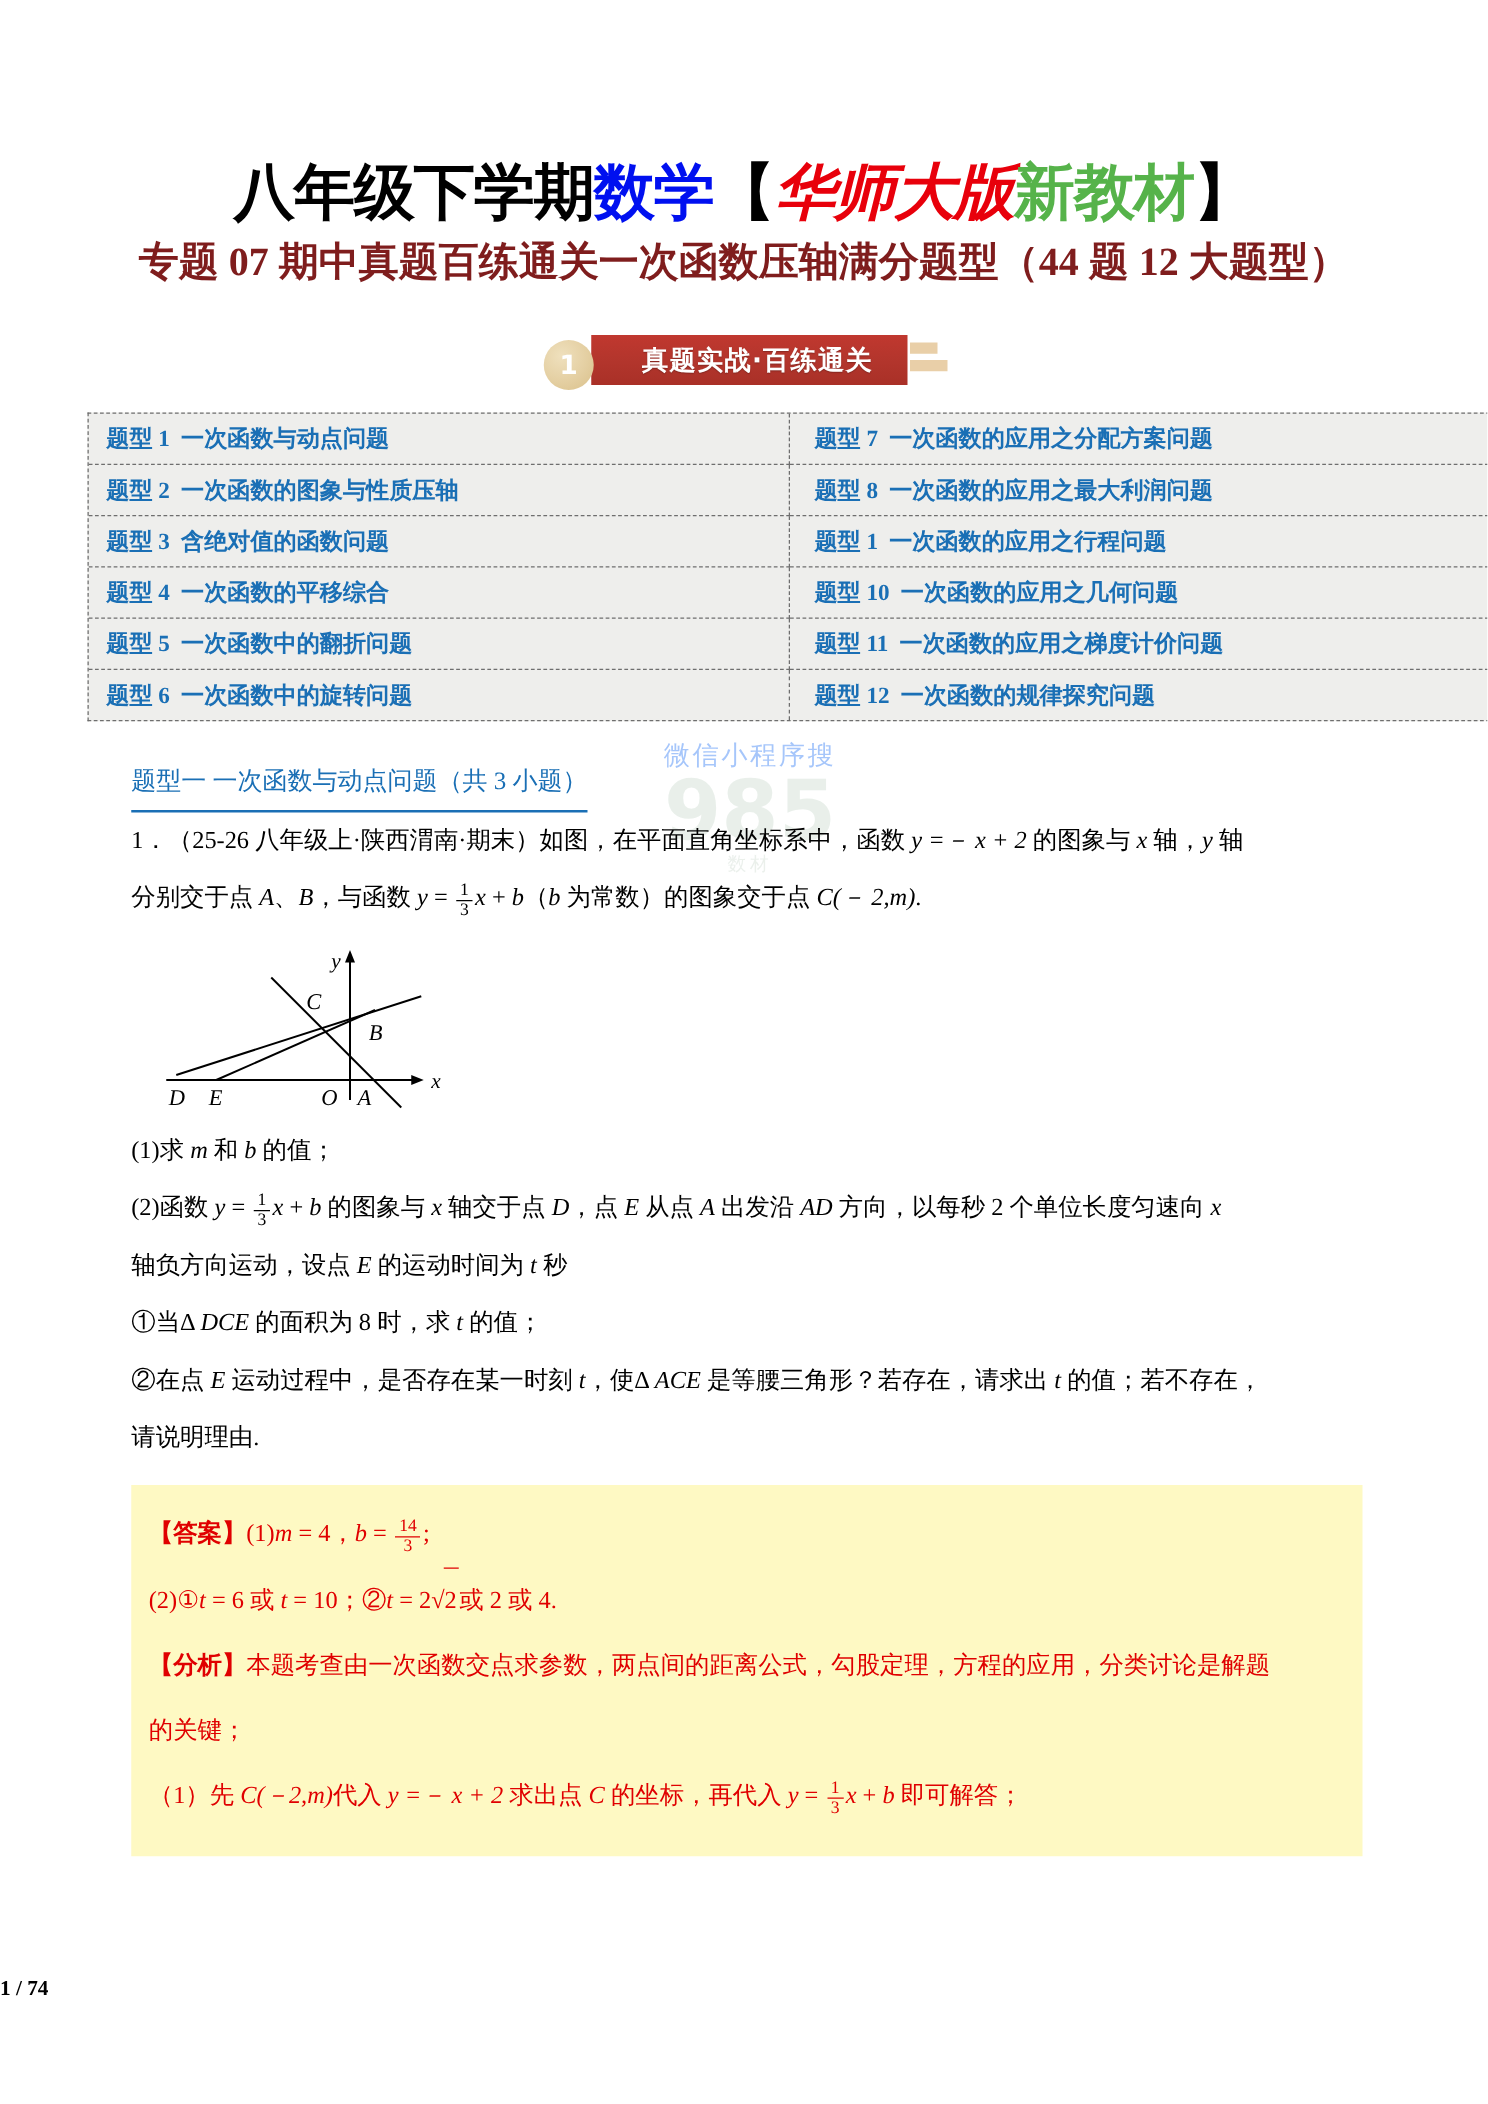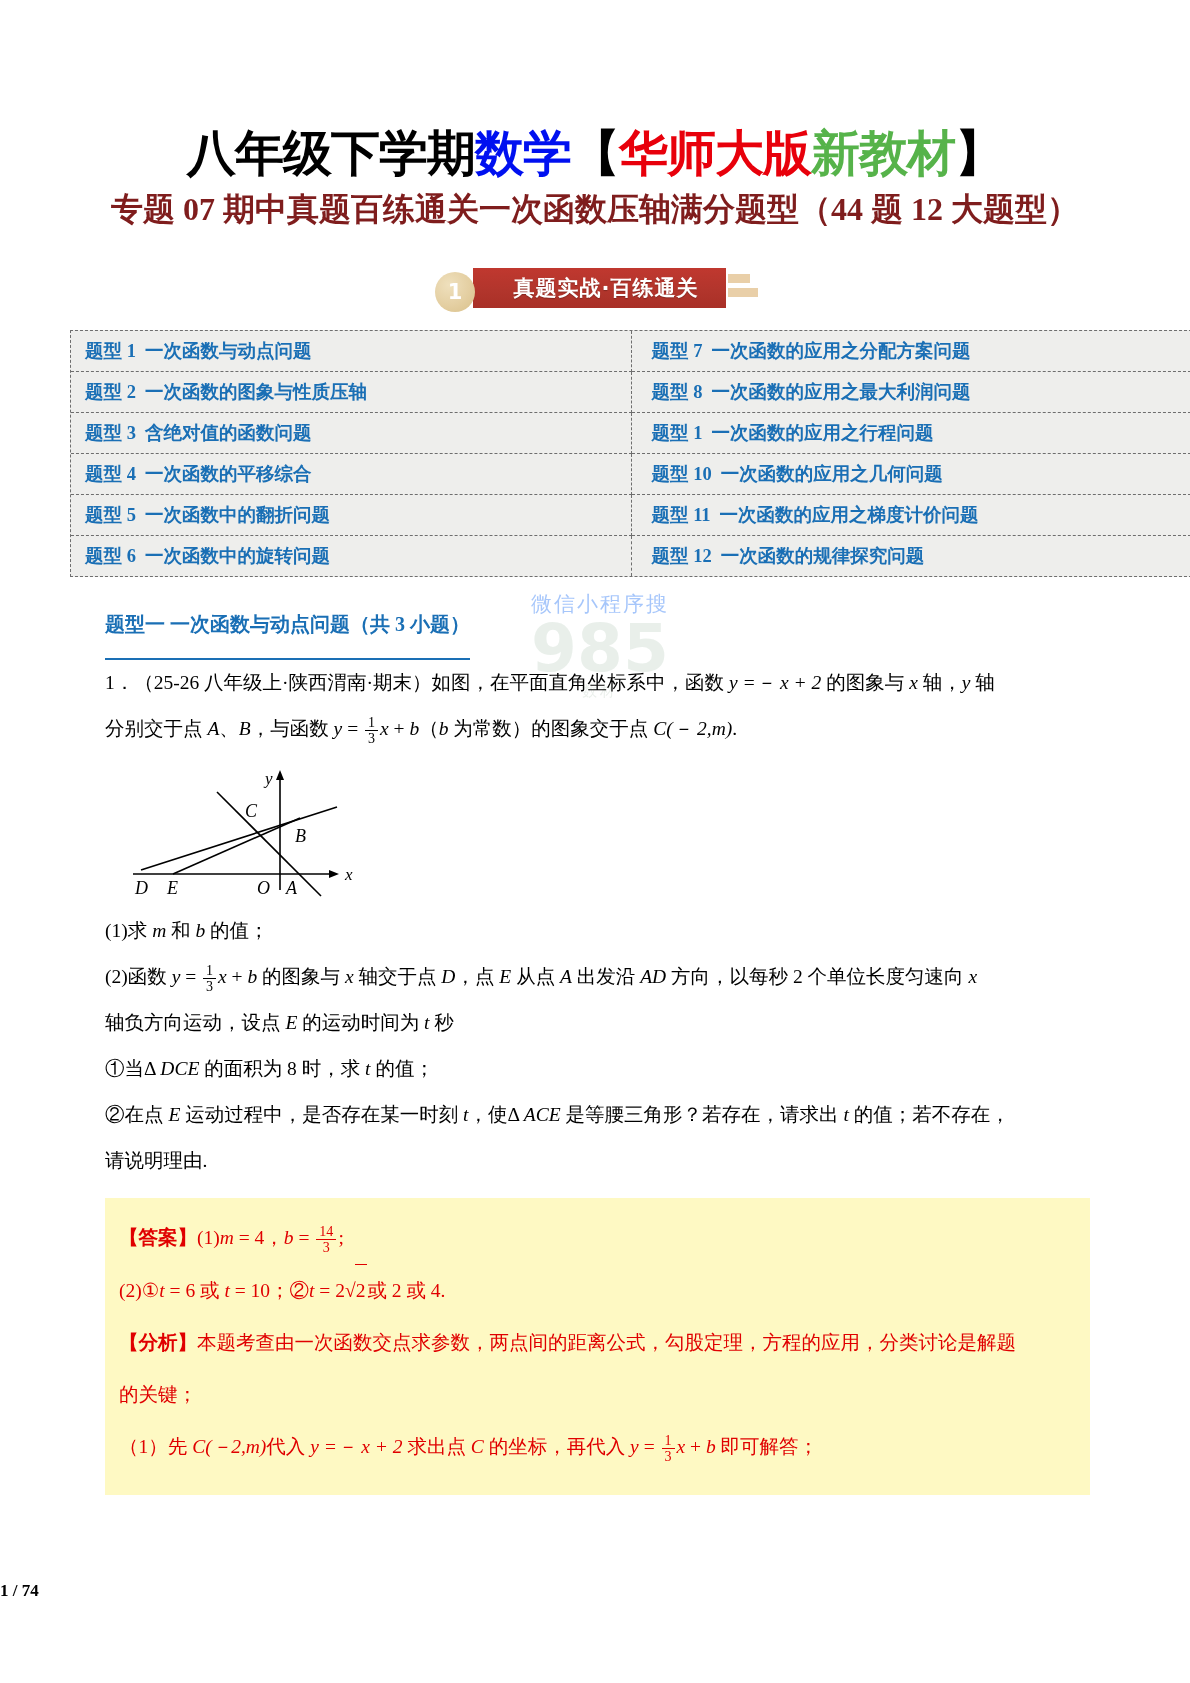--- a/index.html
+++ b/index.html
@@ -28,21 +28,21 @@
   .main-title {
     font-family: "DejaVu Sans", "Liberation Sans", sans-serif;
     font-weight: bold;
     font-size: 49px;
     line-height: 1.05;
     letter-spacing: -1px;
     white-space: nowrap;
   }
   .t-black { color: #000000; }
   .t-blue  { color: #0010f0; }
-  .t-red   { color: #e8000b; }
+  .t-red   { color: #e8000b; font-style: italic; }
   .t-green { color: #56b34a; }
 
   .sub-title {
     margin-top: 9px;
     font-family: "Liberation Serif", "DejaVu Serif", serif;
     font-weight: bold;
     font-size: 32px;
     letter-spacing: 0px;
     color: #7f1d1d;
     white-space: nowrap;
@@ -146,24 +146,24 @@
     white-space: nowrap;
   }
   .toc-label .num { padding: 0 9px 0 2px; }
 
   
   .section-heading {
     margin: 34px 0 0 105px;
     display: inline-block;
     color: #1a6fb5;
     font-family: "Liberation Serif","DejaVu Serif", serif;
-    font-weight: bold;
+    font-weight: normal;
     font-size: 20px;
     border-bottom: 2.5px solid #1a6fb5;
-    padding-bottom: 20px;
+    padding-bottom: 10px;
   }
 
   
   .body-area {
     margin: 0 100px 0 105px;
     font-size: 19.5px;
     line-height: 46px;
   }
   .q-line { position: relative; }
 

